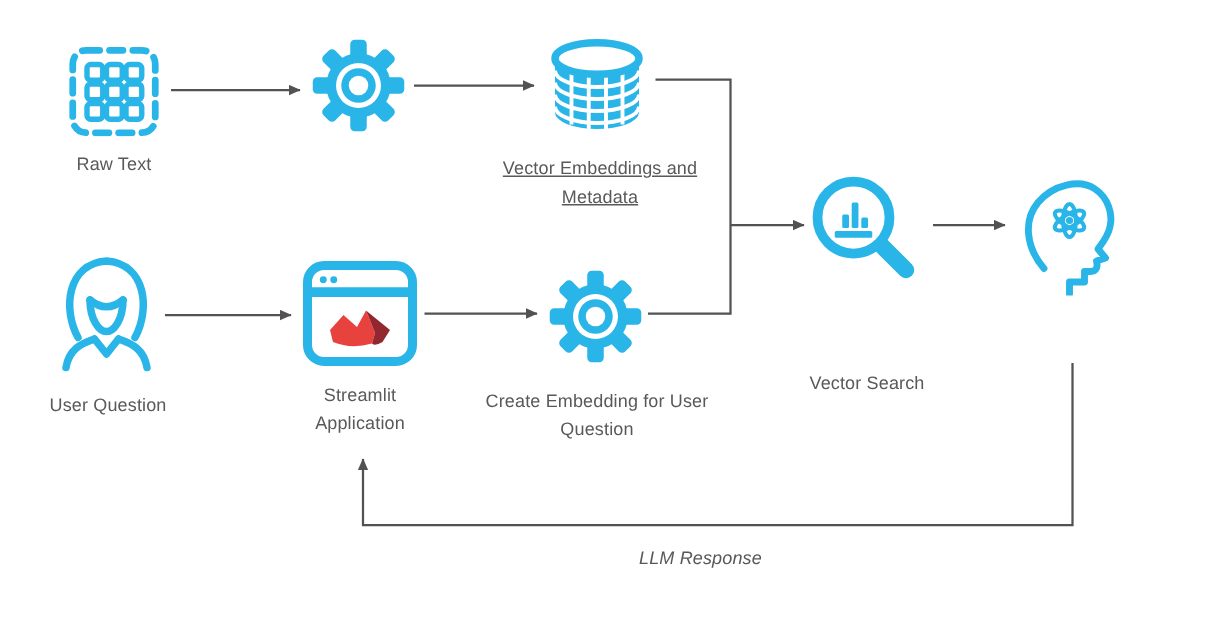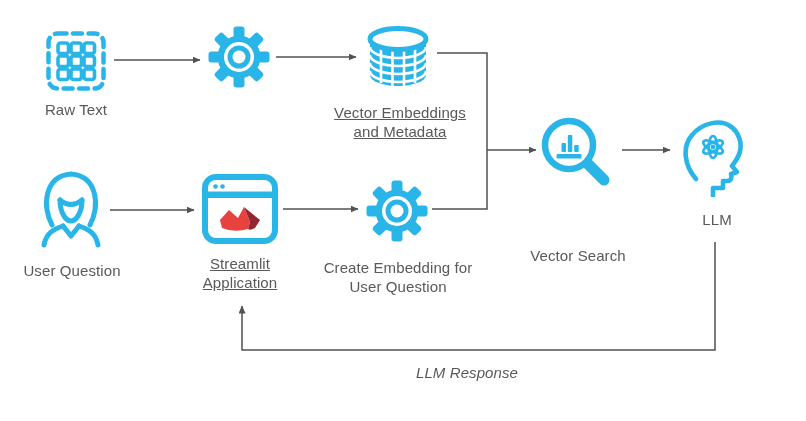--- a/index.html
+++ b/index.html
@@ -2,21 +2,21 @@
 <html><head>
 <meta charset="utf-8">
 <style>
   html,body{margin:0;padding:0;background:#fff;}
   #canvas{
     position:relative;width:806px;height:421px;background:#ffffff;
     font-family:"Liberation Sans", sans-serif;color:#58595b;overflow:hidden;
   }
   .node-icon{position:absolute;}
   .node-label{
-    position:absolute;text-align:center;font-size:15px;line-height:19px;
+    position:absolute;text-align:center;font-size:12px;line-height:19px;
     color:#58595b;letter-spacing:.1px;
   }
   #connectors{position:absolute;left:0;top:0;}
 </style>
 </head>
 <body>
 
 <div id="canvas">
 
   <svg id="connectors" width="806" height="421" viewBox="0 0 806 421">
@@ -127,21 +127,21 @@
       <rect x="3" y="3" width="70" height="64" rx="11" fill="#ffffff" stroke="#29B5E8" stroke-width="6"></rect>
       <circle cx="13.5" cy="12.5" r="2.3" fill="#29B5E8"></circle>
       <circle cx="20.5" cy="12.5" r="2.3" fill="#29B5E8"></circle>
       <rect x="5" y="17.5" width="66" height="6.5" fill="#29B5E8"></rect>
       <g transform="translate(17,32)">
         <path d="M1,14 L10,4 L19,12 L25,1 L31,16 L29,23 Q15,27 3,22 Z" fill="#E8423F"></path>
         <path d="M25,1 L41,14 L36,22 Q31,25 29,23 L31,16 Z" fill="#93272F"></path>
       </g>
     </svg>
   </div>
-  <div class="node-label" style="left:185px;top:254px;width:110px;text-decoration:underline;">Streamlit Application</div>
+  <div class="node-label" style="left:185px;top:254px;width:110px;">Streamlit Application</div>
 
   <div class="node-icon" style="left:365px;top:179px;">
     <svg width="64" height="64" viewBox="0 0 64 64">
       <g fill="#29B5E8">
         <g transform="rotate(0 32 32)">
             <rect x="26.5" y="1.5" width="11" height="13" rx="3"></rect>
           </g>
         <g transform="rotate(45 32 32)">
             <rect x="26.5" y="1.5" width="11" height="13" rx="3"></rect>
           </g>
@@ -192,17 +192,16 @@
         <path d="M16,62 C4,48 2,30 12,18 C22,6 40,2 50,9 C59,15 62,26 60,34 C59,40 55,45 52,49 L57,55 L51,57 C52,61 51,64 47,64 L43,64 L43,71 L33,71 L33,79"></path>
       </g>
       <g fill="none" stroke="#29B5E8" stroke-width="2.7">
         <ellipse cx="33" cy="30" rx="11" ry="4.3" transform="rotate(90 33 30)"></ellipse>
         <ellipse cx="33" cy="30" rx="11" ry="4.3" transform="rotate(30 33 30)"></ellipse>
         <ellipse cx="33" cy="30" rx="11" ry="4.3" transform="rotate(150 33 30)"></ellipse>
         <circle cx="33" cy="30" r="2.4" fill="#29B5E8" stroke="none"></circle>
       </g>
     </svg>
   </div>
-  <div class="node-label" style="left:677px;top:210px;width:80px;">LLM</div>
 
   <div class="node-label" style="left:387px;top:363px;width:160px;font-style:italic;">LLM Response</div>
 
 </div>
 
 </body></html>

